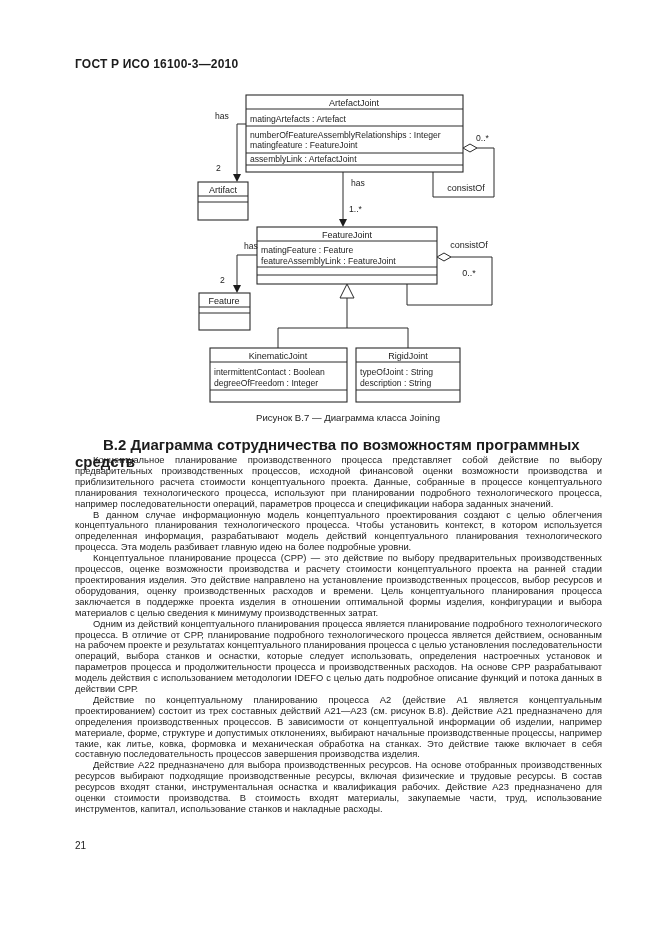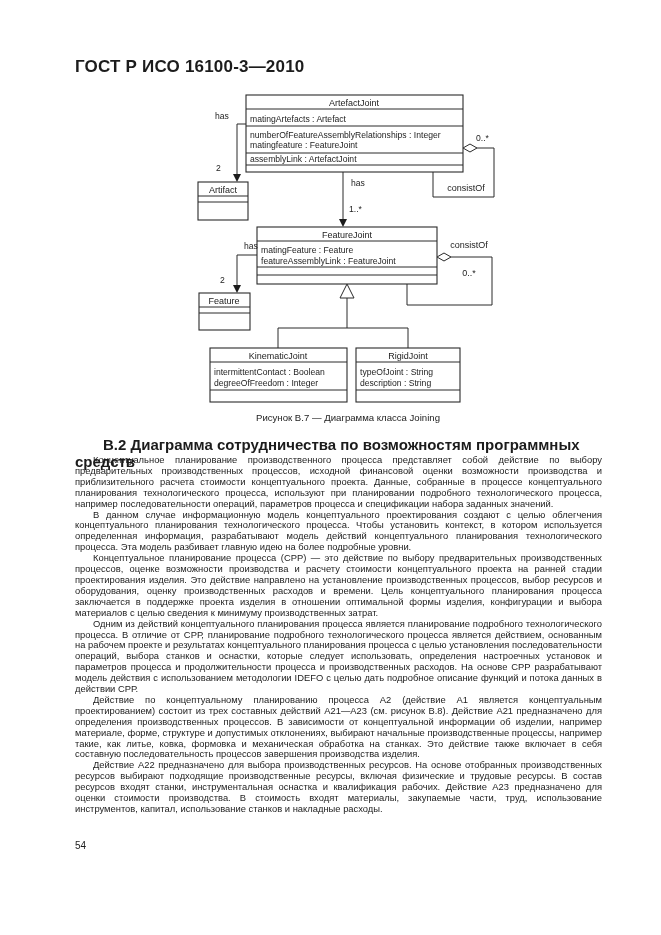--- a/index.html
+++ b/index.html
@@ -7,21 +7,21 @@
     position:relative;
     width:661px; height:935px;
     margin:0 auto;
     background:#ffffff;
     font-family:"Liberation Sans", sans-serif;
     color:#1c1c1c;
     overflow:hidden;
   }
   .doc-header {
     position:absolute; left:75px; top:57px;
-    font-size:17px; font-weight:bold; letter-spacing:0.2px;
+    font-size:12px; font-weight:bold; letter-spacing:0.2px;
   }
   svg.diagram { position:absolute; left:188px; top:85px; }
   svg.diagram text {
     font-family:"Liberation Sans", sans-serif;
     font-size:8.6px; fill:#1c1c1c;
   }
   svg.diagram text.cls-title { font-size:9px; text-anchor:middle; }
   svg.diagram text.caption { font-size:9.6px; text-anchor:middle; }
   svg.diagram .box { fill:#ffffff; stroke:#2a2a2a; stroke-width:1.1; }
   svg.diagram .ln { stroke:#2a2a2a; stroke-width:1; fill:none; }
@@ -152,15 +152,15 @@
 
   <div class="body-text">
     <p>Концептуальное планирование производственного процесса представляет собой действие по выбору предварительных производственных процессов, исходной финансовой оценки возможности производства и приблизительного расчета стоимости концептуального проекта. Данные, собранные в процессе концептуального планирования технологического процесса, используют при планировании подробного технологического процесса, например последовательности операций, параметров процесса и спецификации набора заданных значений.</p>
     <p>В данном случае информационную модель концептуального проектирования создают с целью облегчения концептуального планирования технологического процесса. Чтобы установить контекст, в котором используется определенная информация, разрабатывают модель действий концептуального планирования технологического процесса. Эта модель разбивает главную идею на более подробные уровни.</p>
     <p>Концептуальное планирование процесса (СРР) — это действие по выбору предварительных производственных процессов, оценке возможности производства и расчету стоимости концептуального проекта на ранней стадии проектирования изделия. Это действие направлено на установление производственных процессов, выбор ресурсов и оборудования, оценку производственных расходов и времени. Цель концептуального планирования процесса заключается в поддержке проекта изделия в отношении оптимальной формы изделия, конфигурации и выбора материалов с целью сведения к минимуму производственных затрат.</p>
     <p>Одним из действий концептуального планирования процесса является планирование подробного технологического процесса. В отличие от СРР, планирование подробного технологического процесса является действием, основанным на рабочем проекте и результатах концептуального планирования процесса с целью установления последовательности операций, выбора станков и оснастки, которые следует использовать, определения настроечных установок и параметров процесса и продолжительности процесса и производственных расходов. На основе СРР разрабатывают модель действия с использованием методологии IDEFO с целью дать подробное описание функций и потока данных в действии СРР.</p>
     <p>Действие по концептуальному планированию процесса А2 (действие А1 является концептуальным проектированием) состоит из трех составных действий А21—А23 (см. рисунок В.8). Действие А21 предназначено для определения производственных процессов. В зависимости от концептуальной информации об изделии, например материале, форме, структуре и допустимых отклонениях, выбирают начальные производственные процессы, например такие, как литье, ковка, формовка и механическая обработка на станках. Это действие также включает в себя составную последовательность процессов завершения производства изделия.</p>
     <p>Действие А22 предназначено для выбора производственных ресурсов. На основе отобранных производственных ресурсов выбирают подходящие производственные ресурсы, включая физические и трудовые ресурсы. В состав ресурсов входят станки, инструментальная оснастка и квалификация рабочих. Действие А23 предназначено для оценки стоимости производства. В стоимость входят материалы, закупаемые части, труд, использование инструментов, капитал, использование станков и накладные расходы.</p>
   </div>
 
-  <div class="page-number">54</div>
+  <div class="page-number">21</div>
 
 </div>
 
 </body></html>

